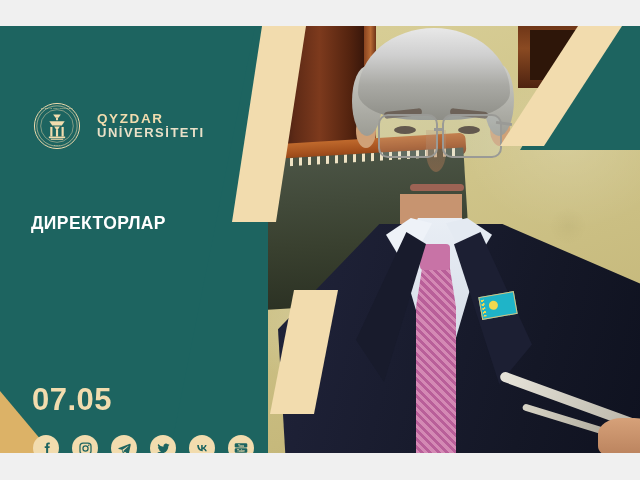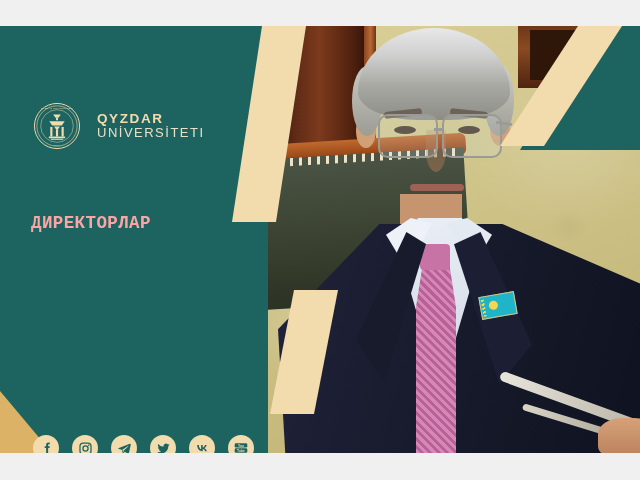--- a/index.html
+++ b/index.html
@@ -135,25 +135,25 @@
       clip-path:polygon(24px 0,68px 0,44px 124px,0 124px);}
 
   
   #content{position:absolute;left:0;top:0;width:300px;height:427px;z-index:40;margin-top:48px;}
 
   
   #logo-row{position:absolute;left:33px;top:28px;display:flex;align-items:center;gap:16px;}
   #emblem{width:48px;height:48px;flex:0 0 48px;}
   #logo-text{display:flex;flex-direction:column;line-height:1.15;}
   #logo-name{font-size:13.5px;font-weight:700;letter-spacing:1.6px;color:#f2dcae;}
-  #logo-sub{font-size:13px;font-weight:400;letter-spacing:1.5px;color:#e9e0c8;text-align:right;}
+  #logo-sub{font-size:13px;font-weight:700;letter-spacing:1.5px;color:#e9e0c8;text-align:right;}
 
   
   #headline{position:absolute;left:31px;top:138px;width:250px;}
-  .kicker{font-size:17.5px;font-weight:700;letter-spacing:.4px;color:#fca5a5;line-height:1.35;font-family:Liberation Mono, monospace;}
+  .kicker{font-size:17.5px;font-weight:700;letter-spacing:.4px;color:#ffffff;line-height:1.35;}
   #title{margin-top:9px;font-size:28px;font-weight:700;letter-spacing:.2px;color:#f6e6bd;line-height:1.05;}
 
   
   #date{position:absolute;left:32px;top:308px;font-size:31px;font-weight:700;letter-spacing:.5px;color:#f2dcae;}
 
   
   #socials{position:absolute;left:33px;top:361px;display:flex;gap:13px;}
   .soc{width:26px;height:26px;border-radius:50%;background:#f2dcae;display:flex;align-items:center;justify-content:center;}
   .soc svg{display:block;}
 </style>
@@ -251,20 +251,21 @@
         <span id="logo-text">
           <span id="logo-name">QYZDAR</span>
           <span id="logo-sub">UNİVERSİTETI</span>
         </span>
       </div>
 
       <div id="headline">
         <div class="kicker">ДИРЕКТОРЛАР</div>
       </div>
 
+      <div id="date">07.05</div>
 
       <div id="socials">
 
         <span class="soc">
           <svg width="15" height="15" viewBox="0 0 24 24" fill="#1d6460" aria-hidden="true">
             <path d="M14.6 8.2V6.5c0-.8.2-1.2 1.3-1.2h1.4V2.6c-.3 0-1.2-.1-2.2-.1-2.2 0-3.7 1.3-3.7 3.8v1.9H9.1v3h2.3v7.8h3.2v-7.8h2.3l.3-3z"></path>
           </svg>
         </span>
 
         <span class="soc">

